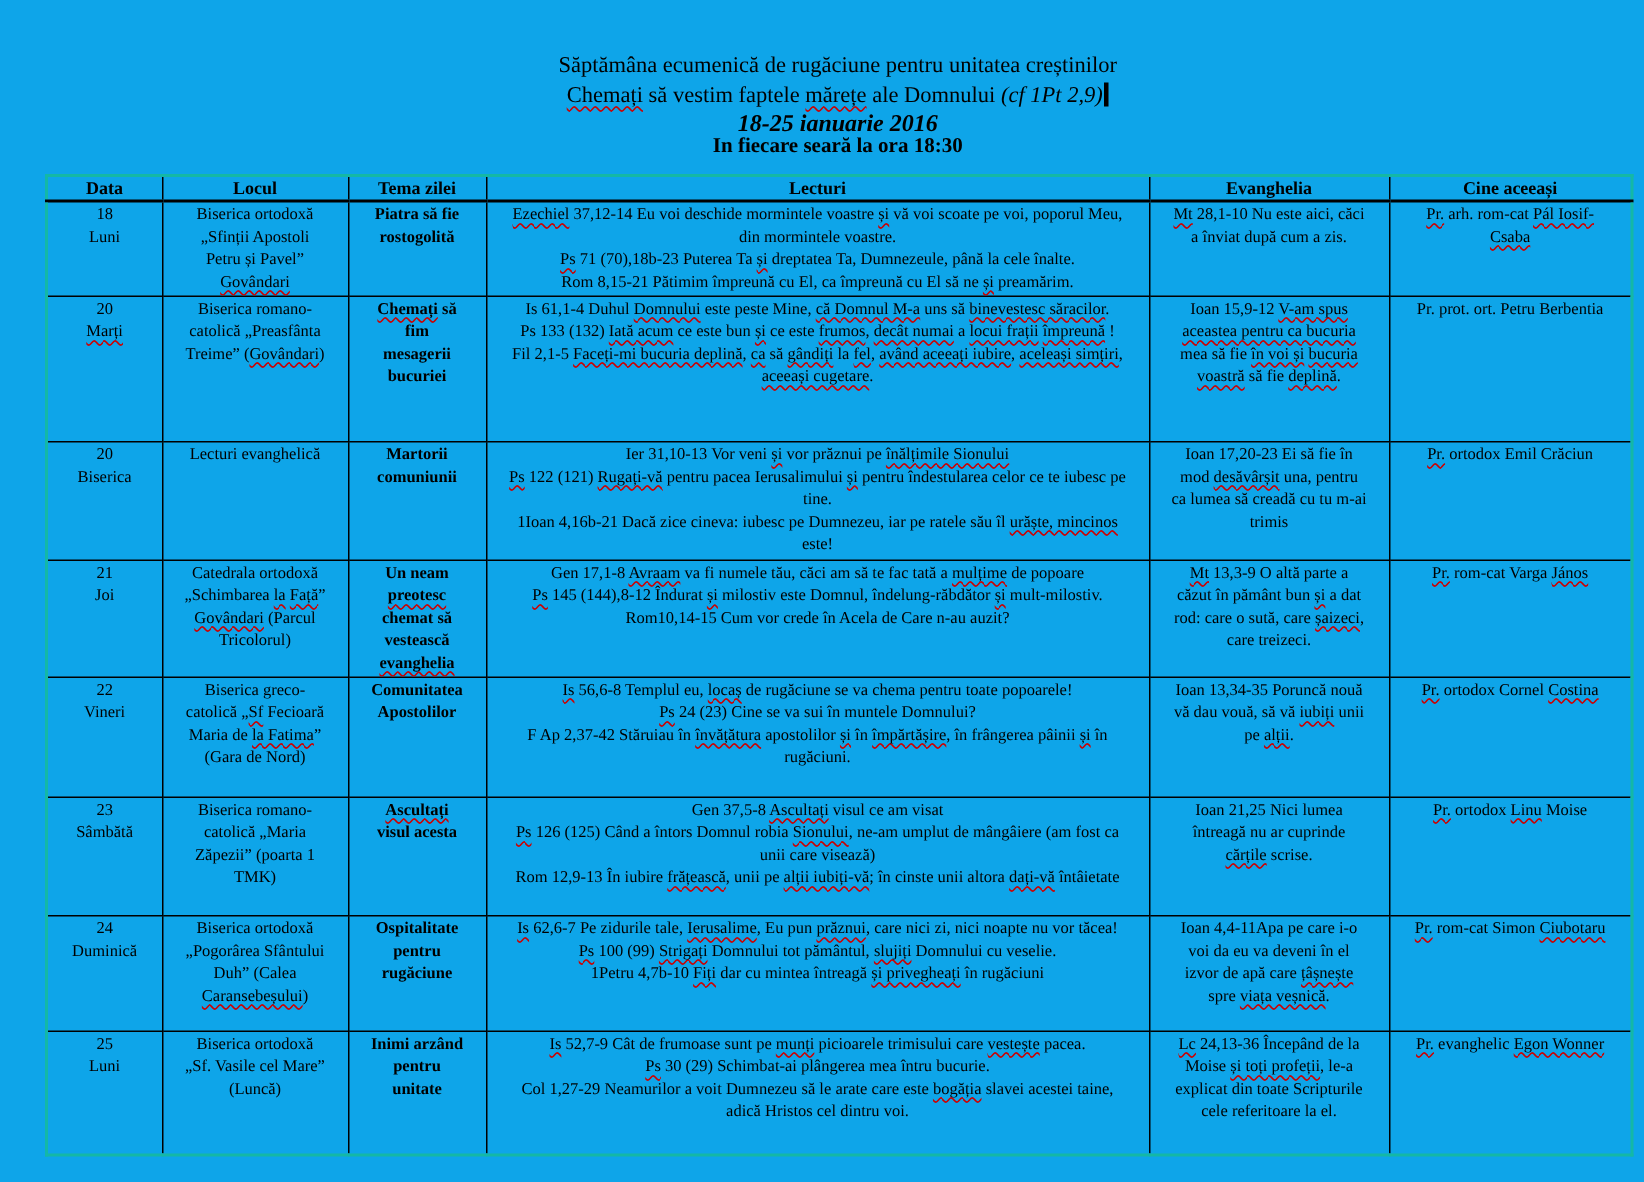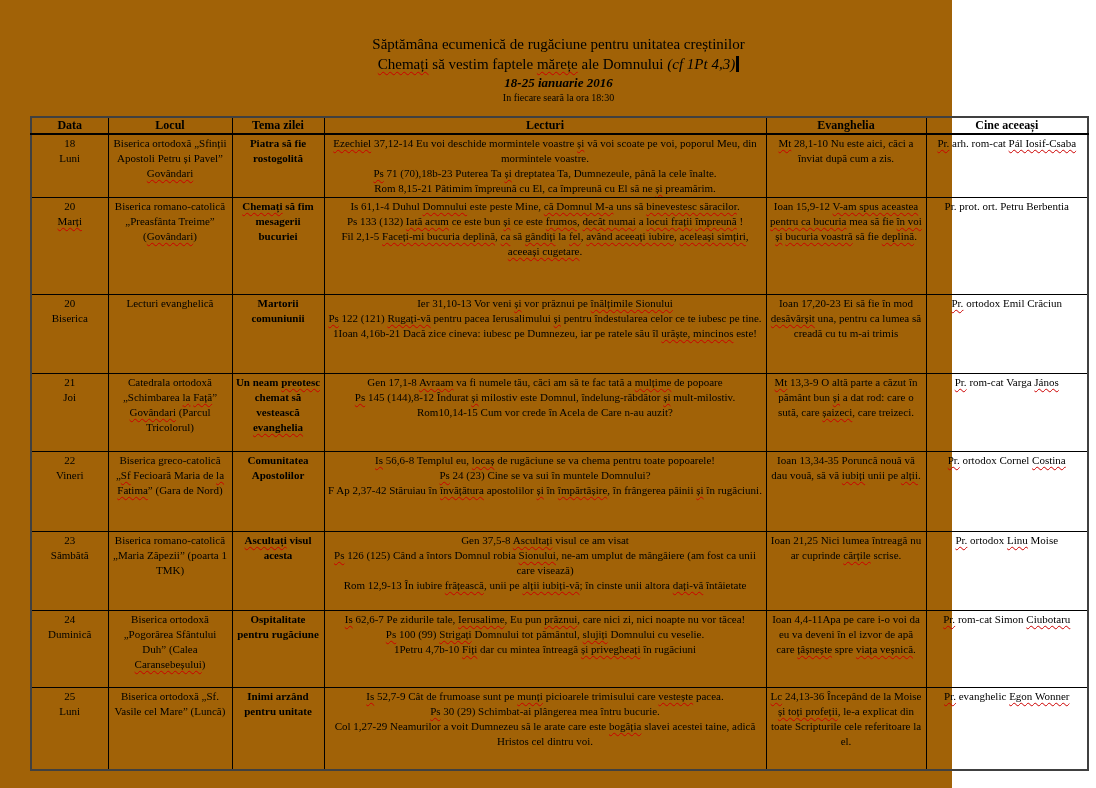--- a/index.html
+++ b/index.html
@@ -4,29 +4,29 @@
 <style>
   * { box-sizing: border-box; }
   html, body { margin: 0; padding: 0; }
   body {
     width: 1096px; height: 788px;
     background: #ffffff;
     color: #000000;
     font-family: "Liberation Serif", serif;
     overflow: hidden;
   }
-  .page { position: relative; width: 952px; height: 788px; background:#a16207; }
+  .page { position: relative; width: 1096px; height: 788px; background:#0ea5e9; }
 
   
   .titles { width: 1057px; margin-left: 30px; padding-top: 34px; text-align: center; }
   .t1 { font-size: 15px; line-height: 20px; }
   .t2 { font-size: 15px; line-height: 20px; }
   .t2 i { font-style: italic; }
-  .t3 { font-size: 13px; line-height: 17px; font-weight: bold; font-style: italic; }
-  .t4 { font-size: 10px; line-height: 14px; }
+  .t3 { font-size: 16px; line-height: 17px; font-weight: bold; font-style: italic; }
+  .t4 { font-size: 14px; line-height: 14px; font-weight: bold; }
 
   
   u {
     text-decoration-line: underline;
     text-decoration-style: wavy;
     text-decoration-color: #cc0000;
     text-decoration-thickness: 1px;
     text-underline-offset: 2px;
     text-decoration-skip-ink: none;
   }
@@ -38,48 +38,48 @@
     margin-left: 1px;
     vertical-align: -3px;
   }
 
   
   table.sched {
     border-collapse: collapse;
     table-layout: fixed;
     width: 1057px;
     margin: 11px 0 0 30px;
-    border: 2px solid #404040;
+    border: 2px solid #14b8a6;
     font-family: Liberation Serif, serif;
   }
   .sched th, .sched td {
     border: 1px solid #000;
     vertical-align: top;
-    padding: 1px 3px;
+    padding: 1px 14px;
     overflow: hidden;
     text-align: center;
   }
   .sched th {
     font-size: 12px;
     line-height: 15px;
     font-weight: bold;
     border-bottom: 2px solid #000;
     padding: 0 2px;
   }
   .sched td { font-size: 11px; line-height: 15px; }
   td.c-tema { font-weight: bold; margin-top: 11px; }
 </style>
 </head>
 <body>
 
 <div class="page">
 
   <div class="titles">
     <div class="t1">Săptămâna ecumenică de rugăciune pentru unitatea creștinilor</div>
-    <div class="t2"><span><u>Chemați</u> să vestim faptele <u>mărețe</u> ale Domnului <i>(cf 1Pt 4,3)</i></span><span class="cursor"></span></div>
+    <div class="t2"><span><u>Chemați</u> să vestim faptele <u>mărețe</u> ale Domnului <i>(cf 1Pt 2,9)</i></span><span class="cursor"></span></div>
     <div class="t3">18-25 ianuarie 2016</div>
     <div class="t4">In fiecare seară la ora 18:30</div>
   </div>
 
   <table class="sched">
     <colgroup>
       <col style="width:77px">
         <col style="width:124px">
         <col style="width:92px">
       <col style="width:442px">

